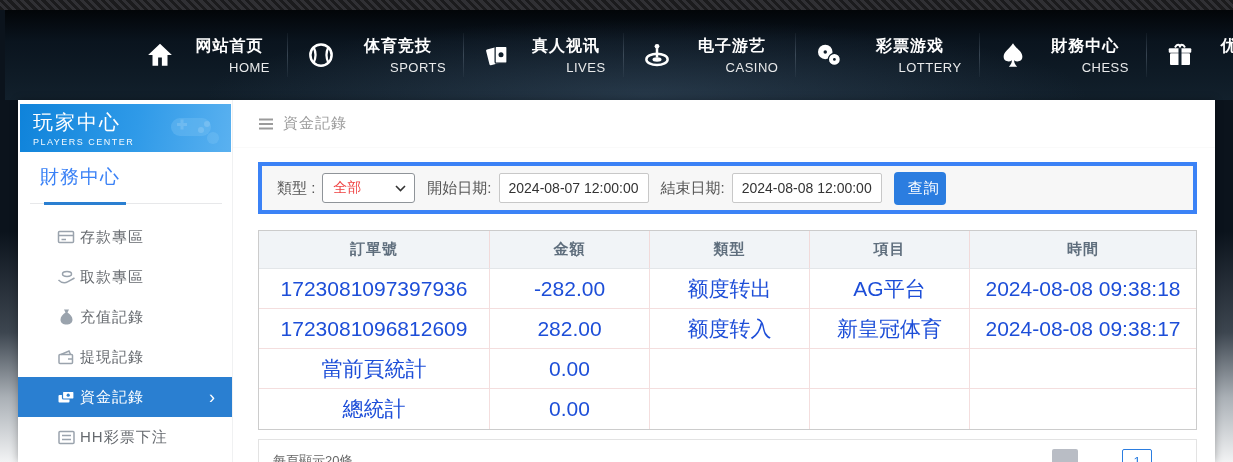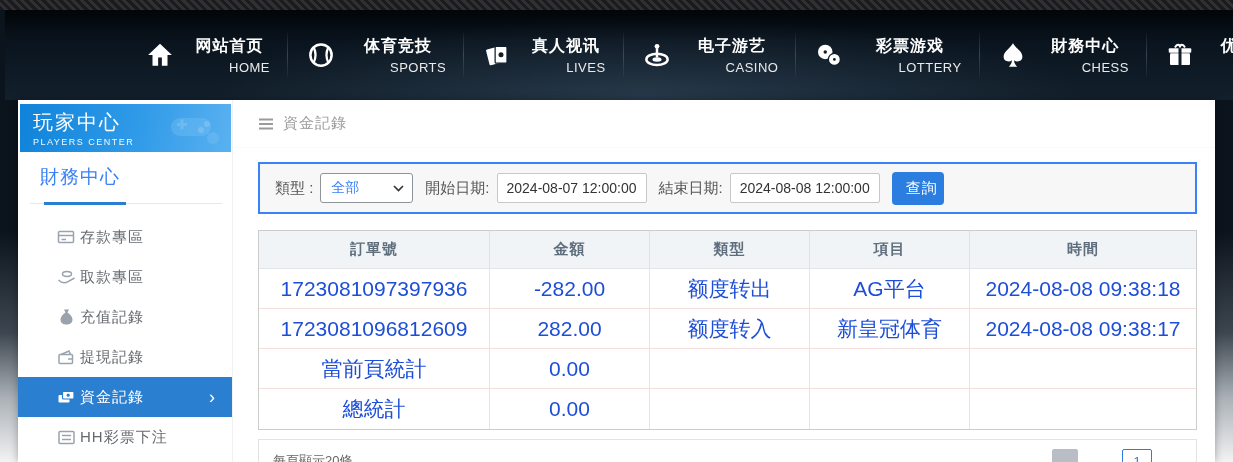--- a/index.html
+++ b/index.html
@@ -57,28 +57,28 @@
   .mi-icon { width:20px; height:20px; color:#9aa3ad; display:flex; align-items:center; justify-content:center; }
   .mi-icon svg { width:19px; height:19px; }
   .menu-item.selected { background:#2a7fd1; color:#ffffff; }
   .menu-item.selected .mi-icon { color:#ffffff; }
   .chev { position:absolute; right:16px; font-size:18px; color:#fff; line-height:1; }
   
   .main { flex:1; position:relative; }
   .breadcrumb { height:48px; display:flex; align-items:center; padding-left:25px; gap:9px; color:#9b9b9b; font-size:15px; letter-spacing:1px; border-bottom:1px solid #fafafa; }
   .bc-icon { display:flex; }
   .filter-box {
-    margin:14px 18px 16px 25px; height:52px; background:#f7f7f7; border:2px solid #3b82f6;
+    margin:14px 18px 16px 25px; height:52px; background:#f7f7f7; border:4px solid #3b82f6;
     display:flex; align-items:center; padding-left:15px;
   }
   .flabel { color:#555; font-size:15px; margin-right:7px; white-space:nowrap; }
   .select {
     width:93px; height:30px; background:#fff; border:1px solid #8f9499; border-radius:3px;
     display:flex; align-items:center; justify-content:space-between; padding:0 8px 0 10px;
-    font-size:14px; color:#3b82f6; margin-right:12px; cursor:pointer;
+    font-size:14px; color:#ef4444; margin-right:12px; cursor:pointer;
   }
   .date-input {
     width:150px; height:30px; border:1px solid #c8c8c8; border-radius:2px; background:#fff;
     font-size:14px; color:#333; padding:0 8px; margin-right:12px;
     font-family:"Liberation Sans", sans-serif; text-align:center;
   }
   .search-btn {
     width:52px; height:33px; background:#2b7de0; color:#fff; border:none; border-radius:4px;
     font-size:15px; cursor:pointer; font-family:"Liberation Sans", sans-serif; letter-spacing:1px;padding-left:8px;
   }

